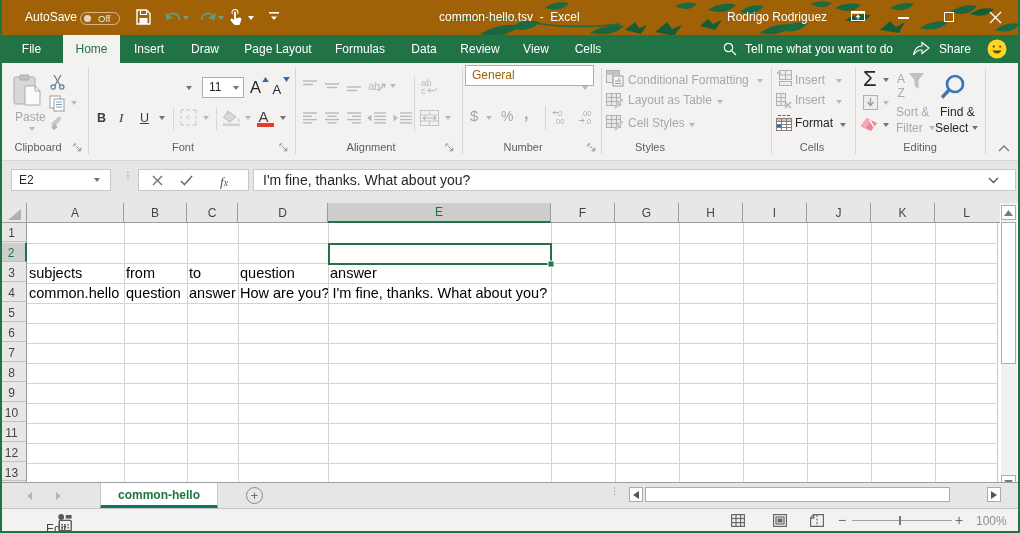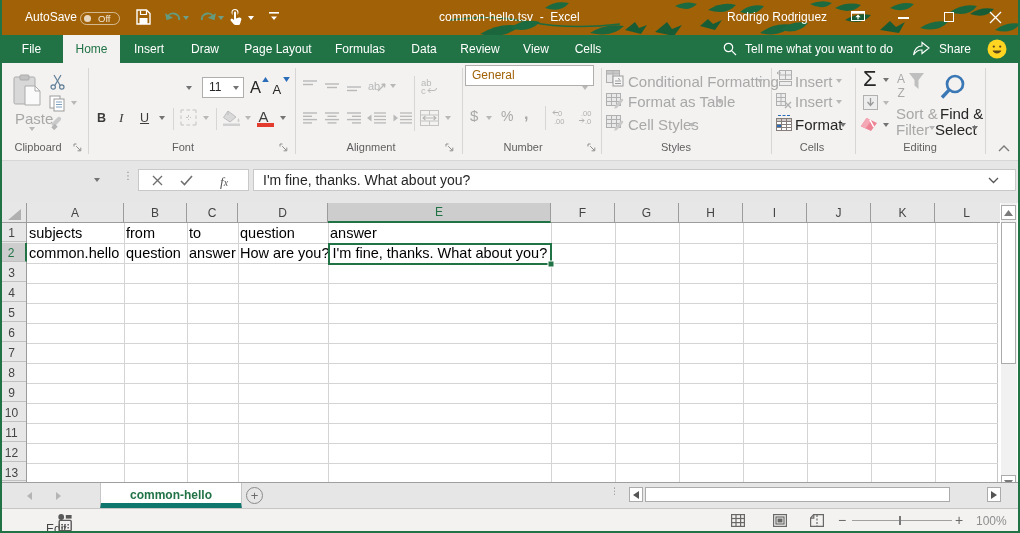--- a/index.html
+++ b/index.html
@@ -22,40 +22,40 @@
 .tico{position:absolute;top:9px;}
 
 #tabrow{position:absolute;left:0;top:35px;width:1020px;height:28px;background:#217346;}
 .tab{position:absolute;top:0;height:28px;color:#fff;font-size:12px;line-height:28px;text-align:center;}
 #tabHome{position:absolute;left:63px;top:0;width:57px;height:28px;background:#f3f2f1;color:#217346;font-size:12px;line-height:28px;text-align:center;}
 
 #ribbon{position:absolute;left:0;top:63px;width:1020px;height:98px;background:#f3f2f1;border-bottom:1px solid #d8d6d4;}
 .gsep{position:absolute;top:5px;width:1px;height:86px;background:#d8d6d4;}
 .glabel{position:absolute;top:78px;font-size:11px;color:#5f5f5f;white-space:nowrap;transform:translateX(-50%);}
 .launch{position:absolute;width:11px;height:11px;top:80px;}
-.rtxt{position:absolute;font-size:15px;white-space:nowrap;color:#262626;}
+.rtxt{position:absolute;font-size:12px;white-space:nowrap;color:#262626;}
 .rtxt.dis{color:#a8a8a8;}
 .caret{position:absolute;width:0;height:0;border-left:3.5px solid transparent;border-right:3.5px solid transparent;border-top:4px solid #737373;}
 .caret.dis{border-top-color:#b8b8b8;}
 .combo{position:absolute;background:#fff;border:1px solid #b0aeac;font-size:12px;color:#262626;}
 
 #fbar{position:absolute;left:0;top:161px;width:1020px;height:42px;background:#e6e6e6;}
 #nbox{position:absolute;left:11px;top:8px;width:100px;height:22px;background:#fff;border:1px solid #c8c8c8;font-size:12px;color:#262626;line-height:20px;padding-left:7px;}
 #fxbox{position:absolute;left:138px;top:8px;width:111px;height:22px;background:#fff;border:1px solid #c8c8c8;}
 #finput{position:absolute;left:253px;top:8px;width:763px;height:22px;background:#fff;border:1px solid #c8c8c8;font-size:14px;color:#262626;line-height:20px;padding-left:9px;}
 
 #colhdr{position:absolute;left:0px;top:203px;width:1000px;height:20px;background:#e7e7e7;border-bottom:1px solid #9c9c9c;}
 .ch{position:absolute;top:0;height:19px;font-size:12px;color:#444;text-align:center;line-height:20px;border-right:1px solid #9c9c9c;}
 #rowhdr{position:absolute;left:0;top:223px;width:27px;height:259px;background:#e7e7e7;border-right:1px solid #9c9c9c;}
 .rh{position:absolute;left:0;width:26px;height:19px;font-size:12px;color:#444;text-align:center;line-height:20px;border-bottom:1px solid #c0c0c0;text-indent:-3px;}
 #cells{position:absolute;left:27px;top:223px;width:971px;height:259px;background:#fff;}
-.cell{position:absolute;font-size:14.5px;color:#000;white-space:nowrap;line-height:20px;padding-left:2px;overflow:hidden;}
+.cell{position:absolute;font-size:14.5px;color:#000;white-space:nowrap;line-height:20px;padding-left:2px;overflow:hidden;margin-top:40px;}
 
 #tabbar{position:absolute;left:0;top:482px;width:1020px;height:26px;background:#e6e6e6;border-top:1px solid #9f9f9f;}
-#sheettab{position:absolute;left:100px;top:0px;width:142px;height:26px;background:#fff;border-left:1px solid #c6c6c6;border-right:1px solid #c6c6c6;border-bottom:6px solid #0f766e;color:#217346;font-weight:bold;font-size:12px;text-align:center;line-height:24px;}
+#sheettab{position:absolute;left:100px;top:0px;width:118px;height:26px;background:#fff;border-left:1px solid #c6c6c6;border-right:1px solid #c6c6c6;border-bottom:4px solid #0f766e;color:#217346;font-weight:bold;font-size:12px;text-align:center;line-height:24px;}
 #statusbar{position:absolute;left:0;top:508px;width:1020px;height:23px;background:#f3f2f1;border-top:1px solid #c6c6c6;}
 #statusbar .s{position:absolute;font-size:12px;color:#444;}
 .sbtn{position:absolute;background:#f1f1f1;border:1px solid #ababab;}
 svg{display:block;}
 </style>
 </head>
 <body>
 <div id="app">
   <div id="edgeL"></div>
     <div id="edgeR"></div>
@@ -178,21 +178,21 @@
     <div class="gsep" style="left:295px;"></div>
     <div class="gsep" style="left:462px;"></div>
     <div class="gsep" style="left:601px;"></div>
     <div class="gsep" style="left:771px;"></div>
     <div class="gsep" style="left:855px;"></div>
     <div class="gsep" style="left:985px;"></div>
     <div class="glabel" style="left:38px;">Clipboard</div>
     <div class="glabel" style="left:183px;">Font</div>
     <div class="glabel" style="left:371px;">Alignment</div>
     <div class="glabel" style="left:523px;">Number</div>
-    <div class="glabel" style="left:676px;">Styles</div>
+    <div class="glabel" style="left:650px;">Styles</div>
     <div class="glabel" style="left:812px;">Cells</div>
     <div class="glabel" style="left:920px;">Editing</div>
     <svg class="launch" style="left:73px;" viewBox="0 0 11 11">
         <g stroke="#8e8e8e" stroke-width="1" fill="none">
           <path d="M1 3.5 V1 H3.5"></path>
           <path d="M3.2 3.2 L7.3 7.3"></path>
           <path d="M7.8 4.6 V7.8 H4.6"></path>
         </g>
       </svg>
     <svg class="launch" style="left:279px;" viewBox="0 0 11 11">
@@ -415,21 +415,21 @@
           <rect x="0.5" y="0.5" width="14" height="12"></rect>
         </g>
       <g stroke="#b0b0b0" fill="none">
           <line x1="0.5" y1="4.5" x2="14.5" y2="4.5"></line>
           <line x1="0.5" y1="8.5" x2="14.5" y2="8.5"></line>
           <line x1="5.5" y1="0.5" x2="5.5" y2="12.5"></line>
           <line x1="10.5" y1="0.5" x2="10.5" y2="12.5"></line>
         </g>
       <path d="M9 13 L14 7 q2 -2 3 -1 q1 1 -1 3 L11 15 l-2.8 0.8z" fill="#c9c9c9"></path>
     </svg>
-    <div class="rtxt dis" style="left:628px;top:29.5px;">Format as Table</div>
+    <div class="rtxt dis" style="left:628px;top:29.5px;">Layout as Table</div>
     <div class="caret dis" style="left:717px;top:37px;"></div>
     <svg class="abs" style="left:606px;top:52px" width="18" height="17" viewBox="0 0 18 17">
       <g fill="#e9e9e9" stroke="#b0b0b0">
           <rect x="0.5" y="0.5" width="14" height="12"></rect>
         </g>
       <g stroke="#b0b0b0" fill="none">
           <line x1="0.5" y1="4.5" x2="14.5" y2="4.5"></line>
           <line x1="0.5" y1="8.5" x2="14.5" y2="8.5"></line>
           <line x1="5.5" y1="0.5" x2="5.5" y2="12.5"></line>
           <line x1="10.5" y1="0.5" x2="10.5" y2="12.5"></line>
@@ -506,20 +506,21 @@
     <svg class="abs" style="left:938px;top:10px" width="32" height="30" viewBox="0 0 32 30">
       <circle cx="17" cy="11" r="8" fill="none" stroke="#3a77b5" stroke-width="2.7"></circle>
       <path d="M11.2 16.8 L4 24.5" stroke="#3a77b5" stroke-width="3.4"></path>
     </svg>
     <div class="rtxt" style="left:940px;top:42px;">Find &amp;</div>
     <div class="rtxt" style="left:935px;top:58px;">Select</div>
     <div class="caret" style="left:972px;top:63px;"></div>
   </div>
 
   <div id="fbar">
+    <div id="nbox">E2</div>
     <div class="caret" style="left:94px;top:17px;"></div>
     <div class="abs" style="left:123px;top:12px;width:3px;height:14px;color:#8a8a8a;font-size:10px;line-height:5px;">⋮</div>
     <div id="fxbox"></div>
     <svg class="abs" style="left:152px;top:14px" width="11" height="11" viewBox="0 0 11 11">
         <path stroke="#707070" stroke-width="1.4" d="M1 1 L10 10 M10 1 L1 10"></path>
       </svg>
     <svg class="abs" style="left:180px;top:14px" width="13" height="11" viewBox="0 0 13 11">
         <path stroke="#707070" stroke-width="1.6" fill="none" d="M1 6 L4.5 9.5 L12 1"></path>
       </svg>
     <div class="abs" style="left:220px;top:13px;font-family:'Liberation Serif',serif;font-style:italic;font-size:13.5px;color:#555;">f<span style="font-size:10px;">x</span></div>

